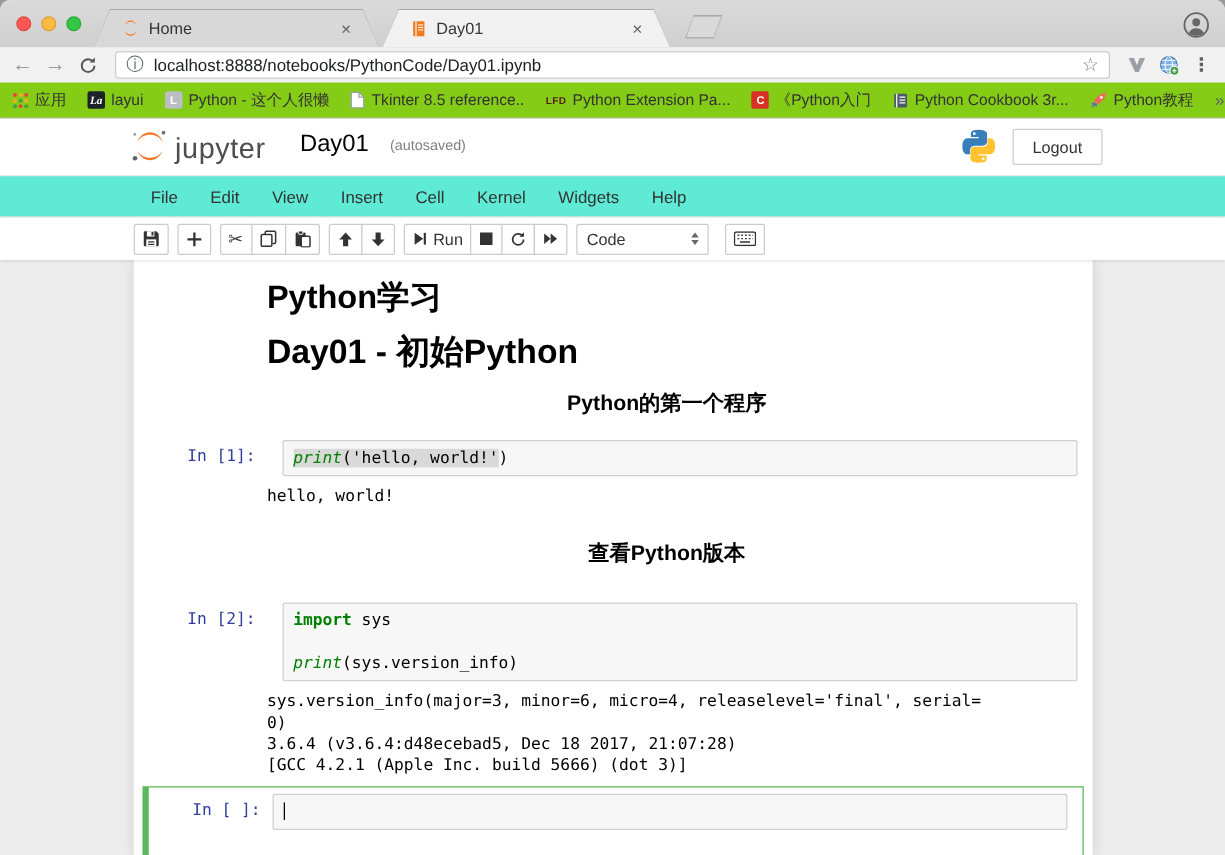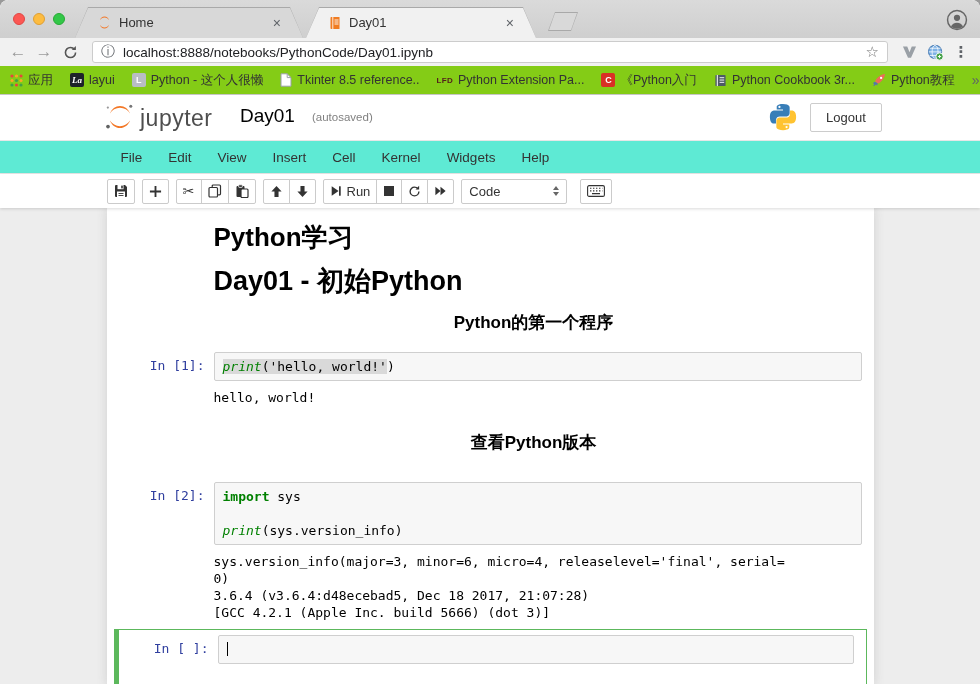--- a/index.html
+++ b/index.html
@@ -96,21 +96,21 @@
   
   .nbbody { position:absolute; left:0; top:208px; width:980px; height:476px; background:#ededed; overflow:hidden; }
   .container { width:767px; margin:0 auto; background:#fff; min-height:100%; padding-top:14px;
     box-shadow:0 0 10px rgba(80,80,80,.18); }
   .mono { font-family:"DejaVu Sans Mono","Liberation Mono",monospace; }
   .textcell { padding-left:107px; padding-right:20px; }
   .textcell h1 { font-size:26px; line-height:30px; margin:0 0 16px; color:#000; }
   .textcell h2 { font-size:27px; line-height:26px; margin:6px 0 18px; color:#000; }
   .textcell h3 { font-size:17px; line-height:22px; margin:8px 0 12px; color:#000;text-align:center; }
   .textcell.h3b h3 { margin-top:18px; margin-bottom:22px; }
-  .codecell { display:flex; padding:6px 12px 0 0; }
+  .codecell { display:flex; padding:6px 12px 0 0;gap:12px; }
   .prompt { width:107px; flex:none; text-align:right; padding-right:9px; padding-top:6px;
     font-size:13px; color:#303f9f; }
   .input-area { flex:1; background:#f7f7f7; border:1px solid #cfcfcf; border-radius:2px;
     padding:5px 8px; font-size:13px; line-height:17px; color:#000; }
   .tok-fn { color:#008000;font-style:italic; }
   .tok-kw { color:#008000; font-weight:bold; }
   .tok-str { color:#000000;text-align:center; }
   .cm-sel { background:#d9d9d9; }
   .outrow { display:flex; padding:8px 20px 8px 0; }
   .outrow .prompt { padding-top:0; }

